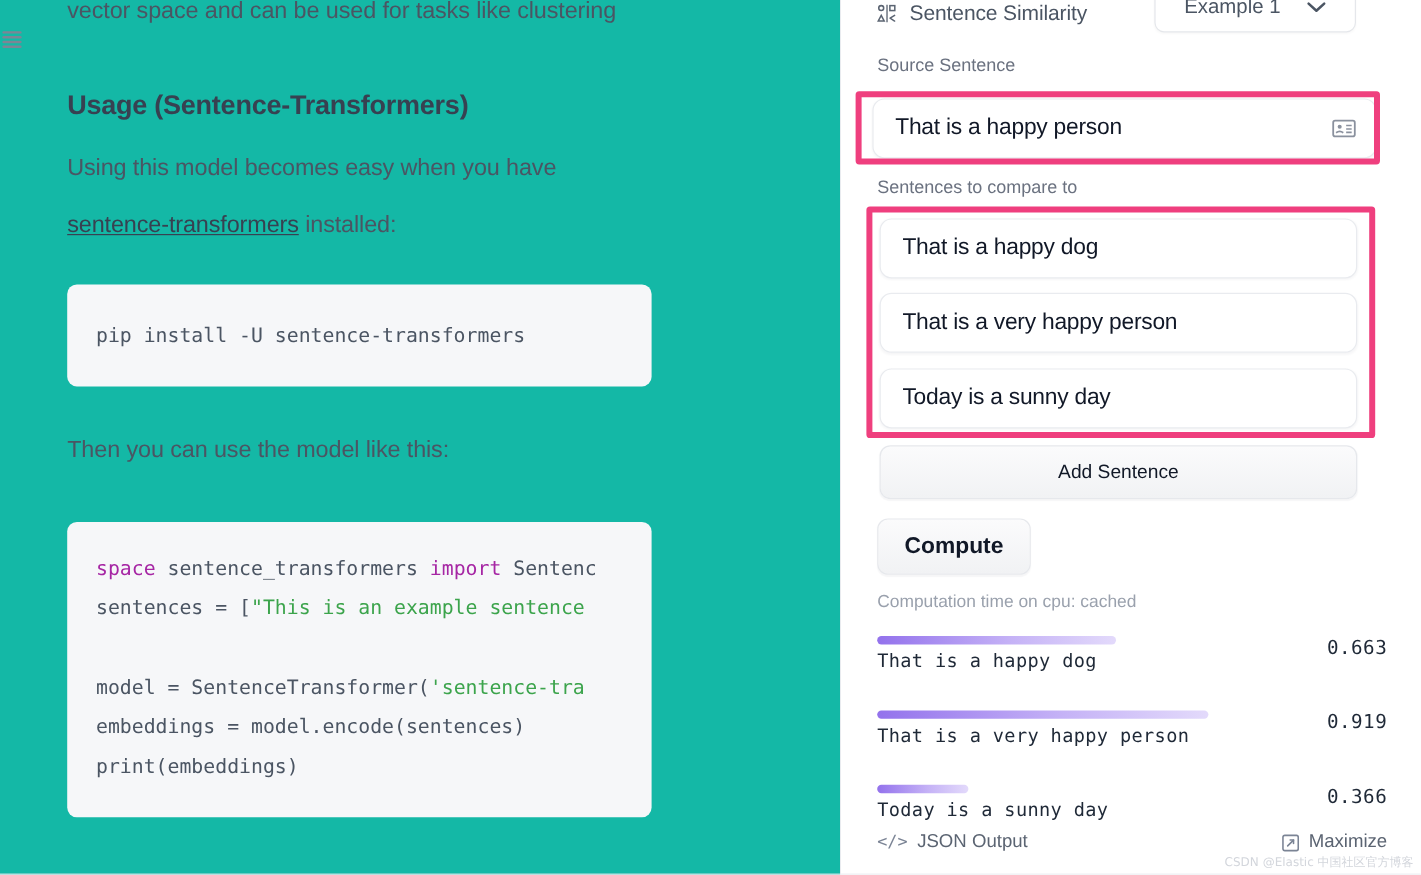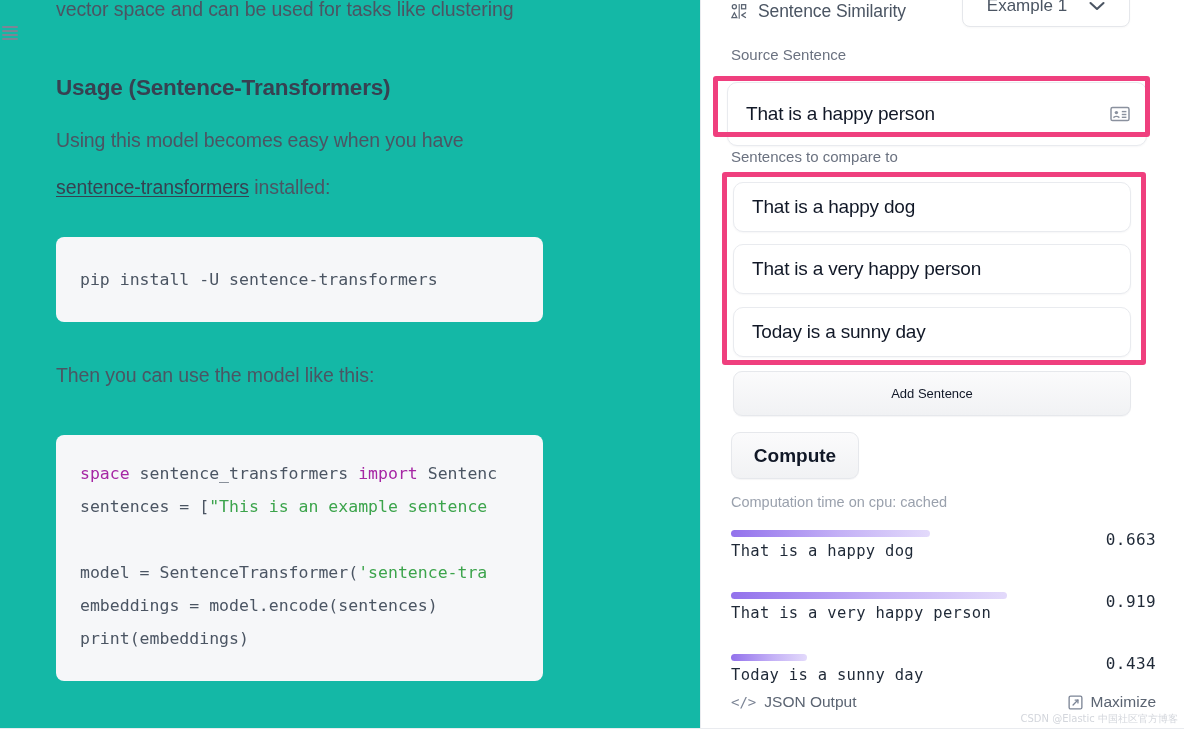--- a/index.html
+++ b/index.html
@@ -109,39 +109,39 @@
   .textbox {
     position: absolute;
     background: #fff;
     border: 1px solid #e9ebef;
     border-radius: 10px;
     display:flex; align-items:center;
     box-shadow: 0 1px 2px rgba(16,24,40,0.04);
     font-size: 19px; color: #111827;
   }
   .textbox .tb-text { padding-left: 18px; letter-spacing: -0.2px; }
-  .tb-source { left: 26px; top: 82px; width: 420px; height: 64px; }
+  .tb-source { left: 26px; top: 82px; width: 420px; height: 50px; }
   .card-icon {
     position:absolute; right: 16px; top: 50%; transform: translateY(-50%);
     width: 20px; height: 16px;
   }
   .tb-c1 { left: 32px; top: 182px; width: 398px; height: 50px; }
   .tb-c2 { left: 32px; top: 244px; width: 398px; height: 50px; }
   .tb-c3 { left: 32px; top: 307px; width: 398px; height: 50px; }
 
   .btn {
     position:absolute;
     background: linear-gradient(180deg,#fbfbfc 0%, #f1f2f4 100%);
     border: 1px solid #e6e8ec;
     border-radius: 9px;
     color: #111827;
     display:flex; align-items:center; justify-content:center;
     box-shadow: 0 1px 1px rgba(16,24,40,0.04);
   }
-  .btn-add { left: 32px; top: 371px; width: 398px; height: 45px; font-size: 13px; }
+  .btn-add { left: 32px; top: 371px; width: 398px; height: 45px; font-size: 16px; }
   .btn-compute { left: 30px; top: 432px; width: 128px; height: 47px; font-size: 19px; font-weight: 600; }
 
   .comp-time {
     position:absolute; left: 30px; top: 494px;
     font-size: 14.5px; color: #9aa1ad;
   }
 
   .results { position: absolute; left: 30px; top: 524px; width: 425px; }
   .result-row { position: relative; height: 62px; }
   .bar-track { position:absolute; left:0; top: 6px; height: 7px; width: 100%; }
@@ -291,21 +291,21 @@
         </div>
         <div class="res-text">That is a very happy person</div>
         <div class="res-score">0.919</div>
       </div>
 
       <div class="result-row">
         <div class="bar-track">
           <div class="bar-fill" id="bar2" style="width: 75.6px;"></div>
         </div>
         <div class="res-text">Today is a sunny day</div>
-        <div class="res-score">0.434</div>
+        <div class="res-score">0.366</div>
       </div>
 
     </div>
 
     <div class="panel-footer">
       <div class="foot-item">
         <span class="code-glyph">&lt;/&gt;</span>
         <span>JSON Output</span>
       </div>
       <div class="foot-item">

